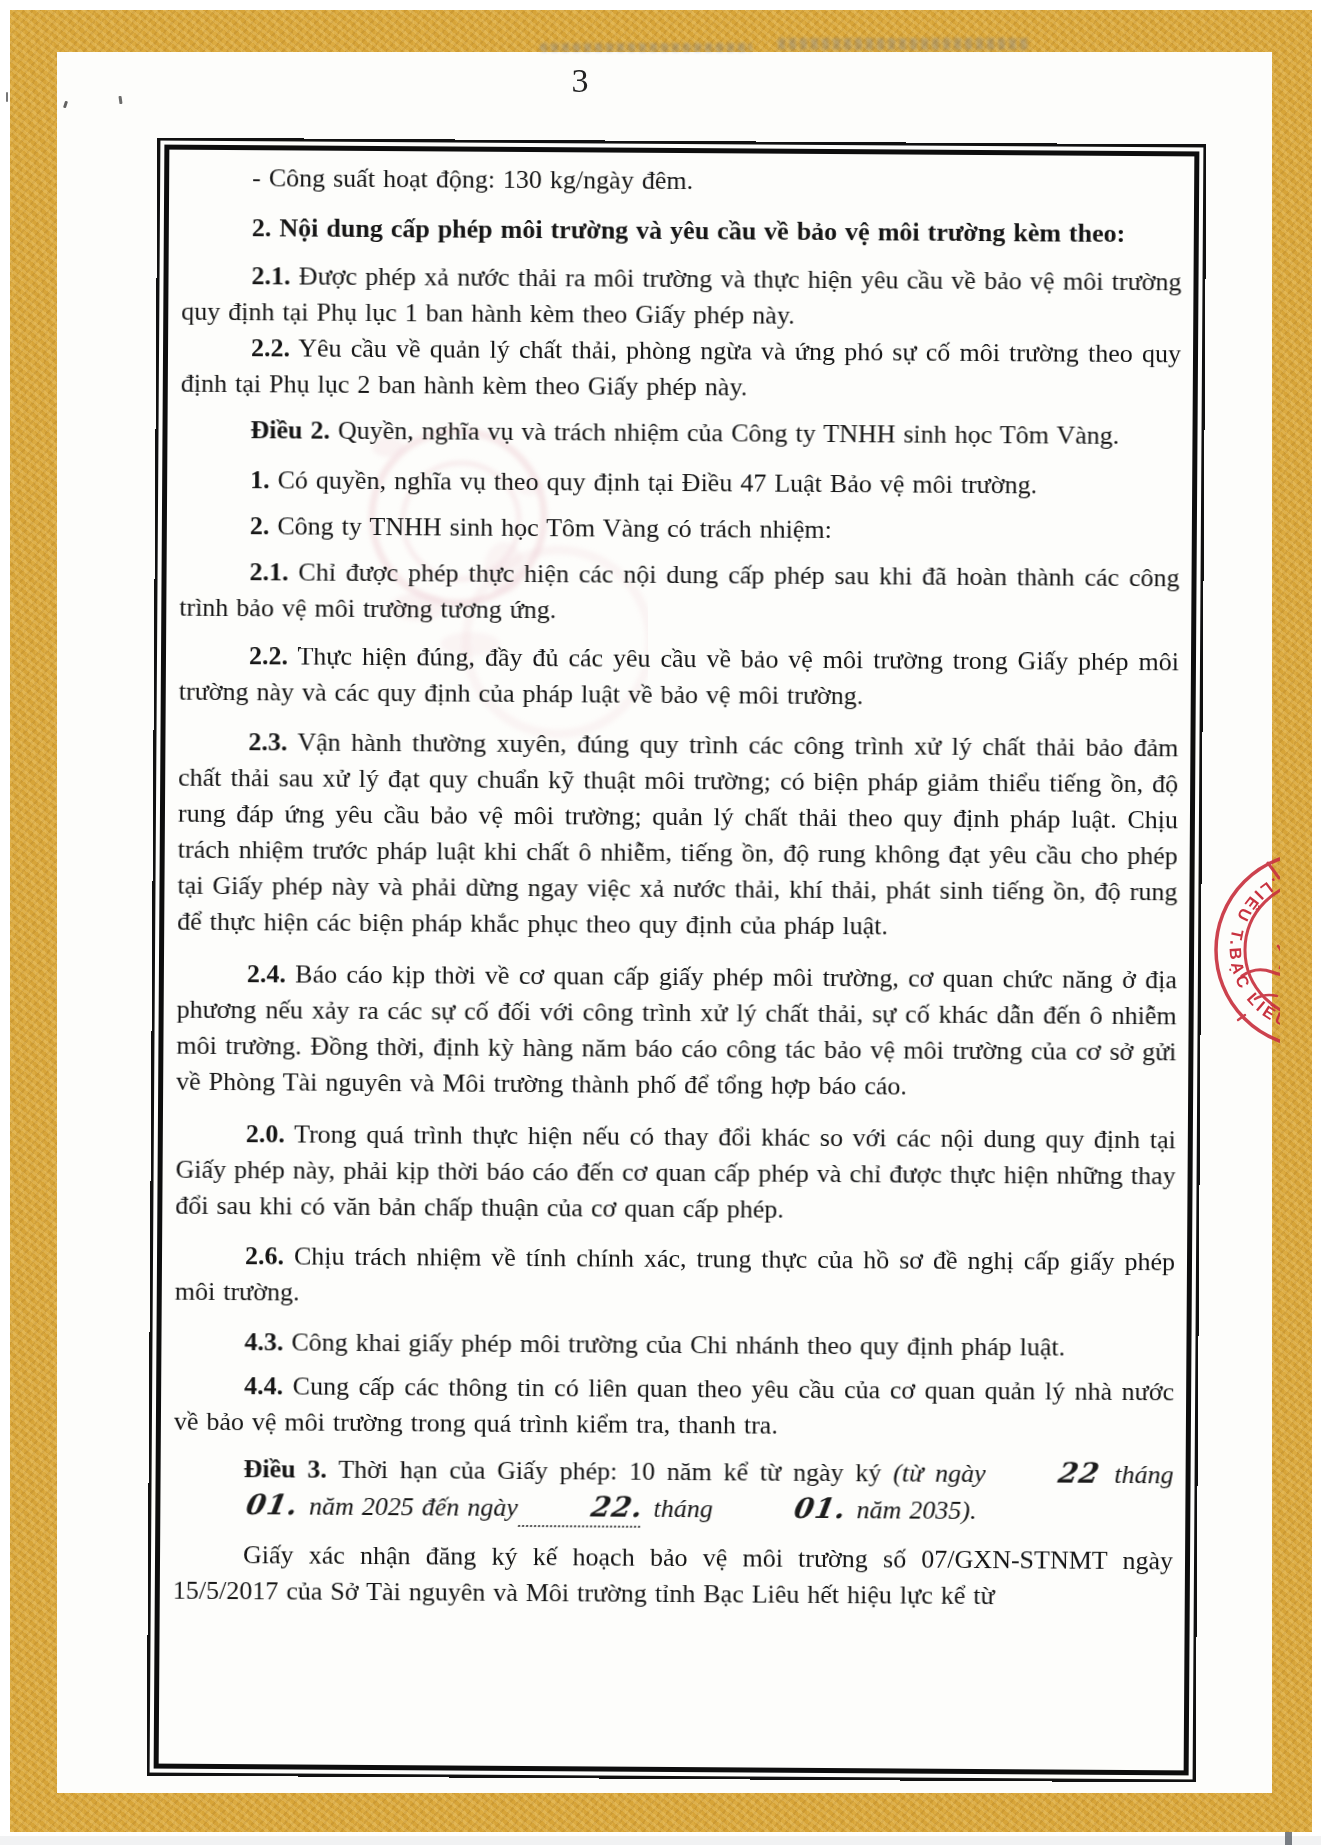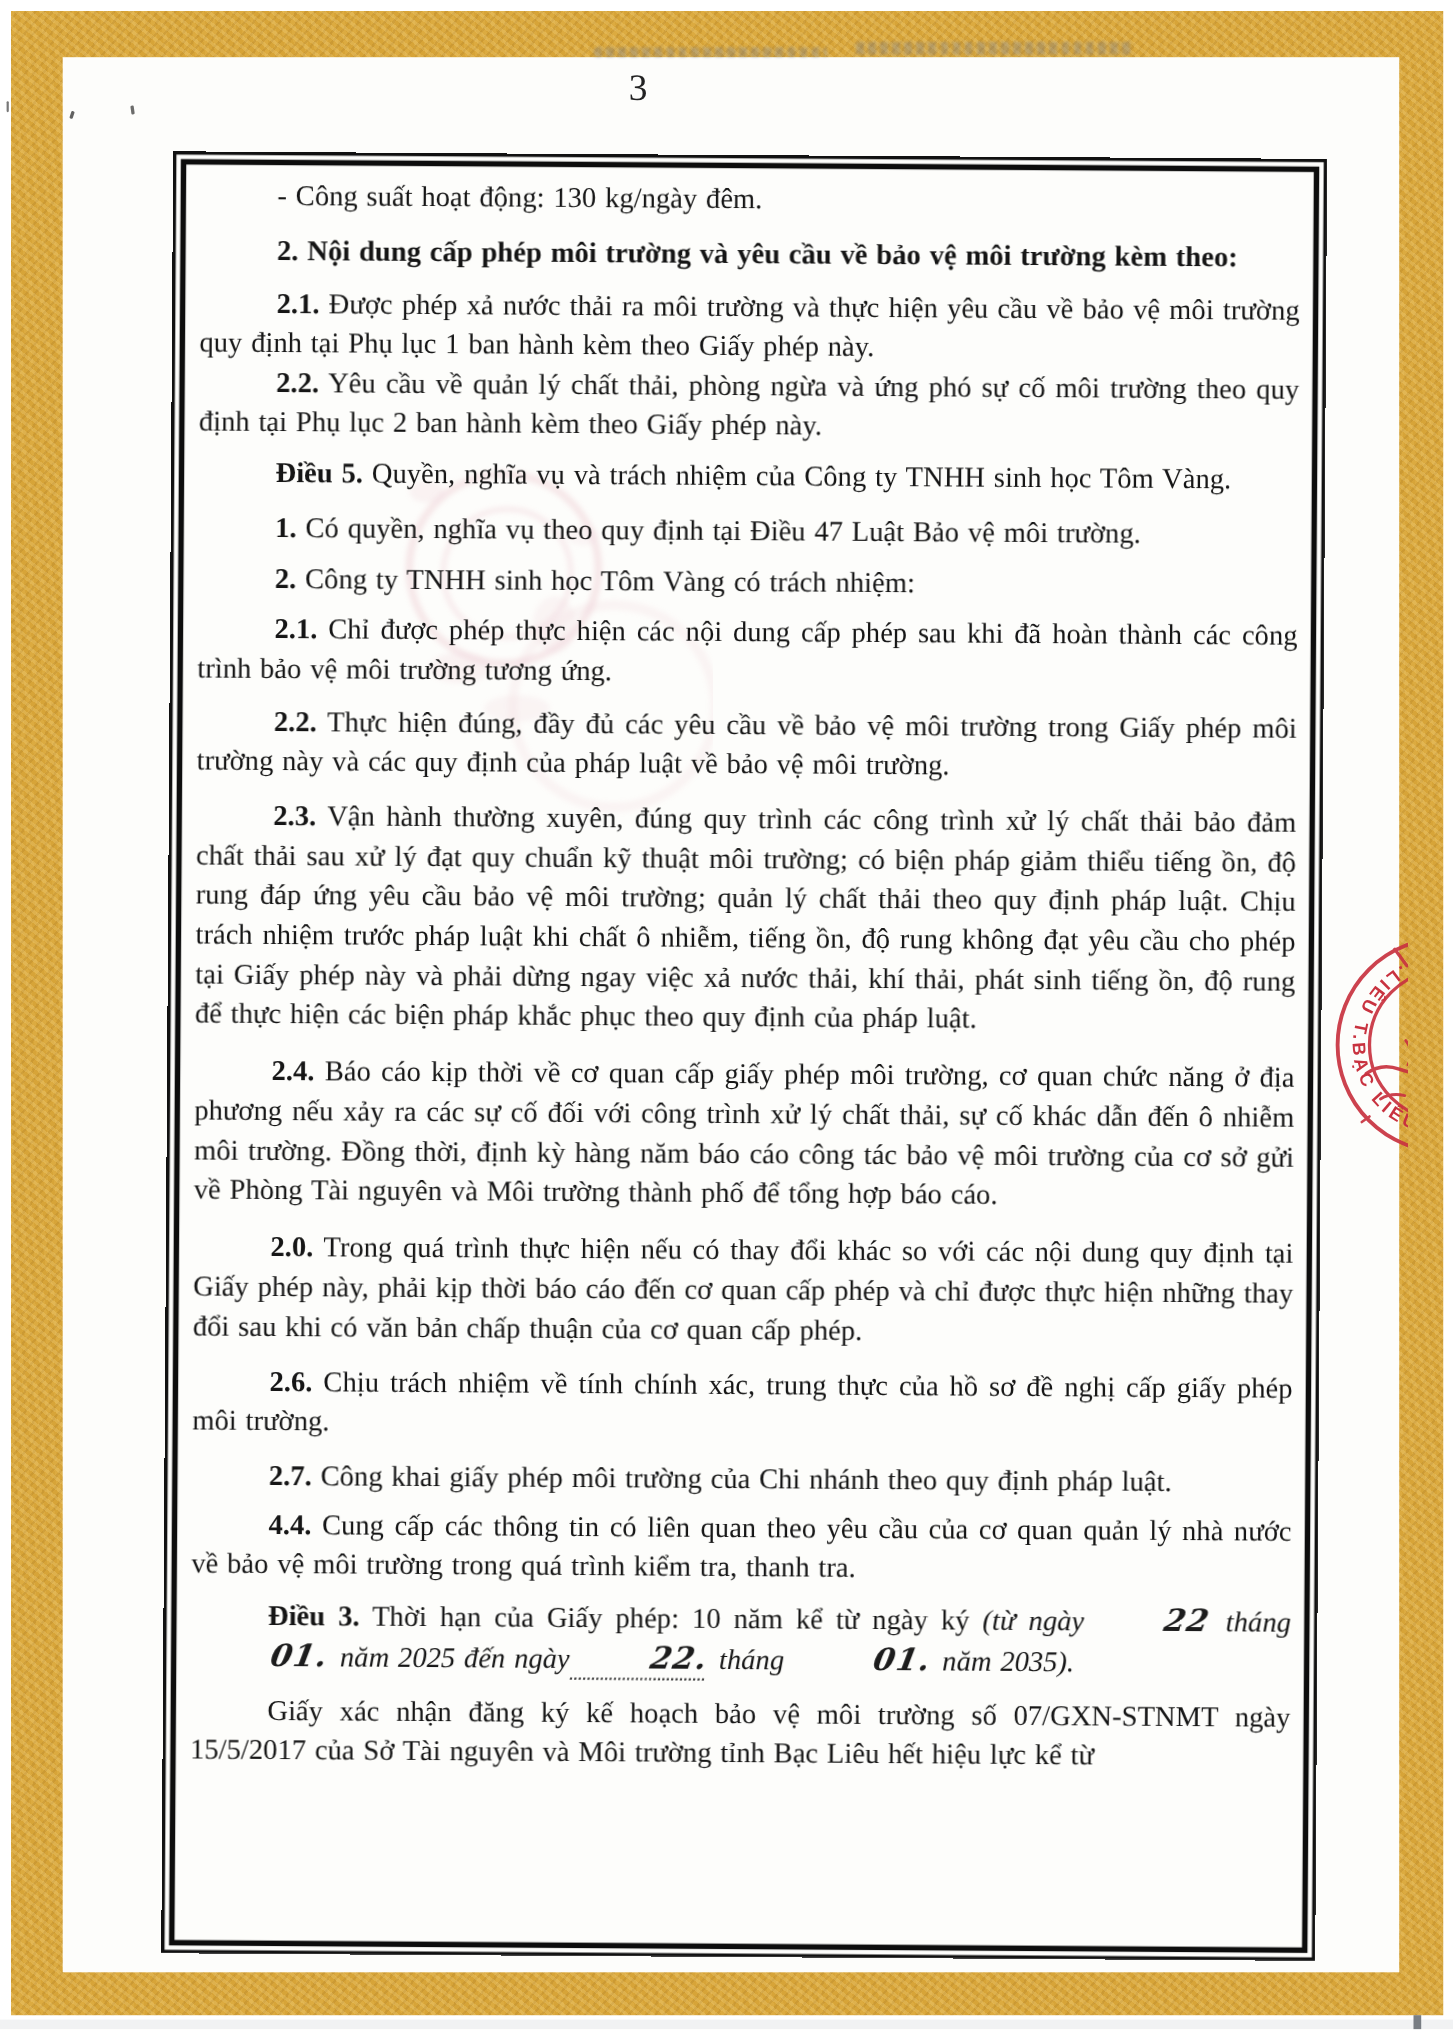--- a/index.html
+++ b/index.html
@@ -121,30 +121,30 @@
     </svg>
   </div>
 
   <div class="docbox">
     <div class="docbox-in">
       <div id="doc-content">
           <p class="para" style="margin-top: 0px;"><span>- Công suất hoạt động: 130 kg/ngày đêm.</span></p>
           <p class="para" style="margin-top: 14px;"><span class="b">2. Nội dung cấp phép môi trường và yêu cầu về bảo vệ môi trường kèm theo:</span></p>
           <p class="para" style="margin-top: 12px;"><span class="b">2.1.</span><span> Được phép xả nước thải ra môi trường và thực hiện yêu cầu về bảo vệ môi trường quy định tại Phụ lục 1 ban hành kèm theo Giấy phép này.</span></p>
           <p class="para" style="margin-top: 0px;"><span class="b">2.2.</span><span> Yêu cầu về quản lý chất thải, phòng ngừa và ứng phó sự cố môi trường theo quy định tại Phụ lục 2 ban hành kèm theo Giấy phép này.</span></p>
-          <p class="para" style="margin-top: 10px;"><span class="b">Điều 5.</span><span> Quyền, nghĩa vụ và trách nhiệm của Công ty TNHH sinh học Tôm Vàng.</span></p>
+          <p class="para" style="margin-top: 10px;"><span class="b">Điều 2.</span><span> Quyền, nghĩa vụ và trách nhiệm của Công ty TNHH sinh học Tôm Vàng.</span></p>
           <p class="para" style="margin-top: 14px;"><span class="b">1.</span><span> Có quyền, nghĩa vụ theo quy định tại Điều 47 Luật Bảo vệ môi trường.</span></p>
           <p class="para" style="margin-top: 10px;"><span class="b">2.</span><span>  Công ty TNHH sinh học Tôm Vàng có trách nhiệm:</span></p>
           <p class="para" style="margin-top: 10px;"><span class="b">2.1.</span><span> Chỉ được phép thực hiện các nội dung cấp phép sau khi đã hoàn thành các công trình bảo vệ môi trường tương ứng.</span></p>
           <p class="para" style="margin-top: 12px;"><span class="b">2.2.</span><span> Thực hiện đúng, đầy đủ các yêu cầu về bảo vệ môi trường trong Giấy phép môi trường này và các quy định của pháp luật về bảo vệ môi trường.</span></p>
           <p class="para" style="margin-top: 14px;"><span class="b">2.3.</span><span> Vận hành thường xuyên, đúng quy trình các công trình xử lý chất thải bảo đảm chất thải sau xử lý đạt quy chuẩn kỹ thuật môi trường; có biện pháp giảm thiểu tiếng ồn, độ rung đáp ứng yêu cầu bảo vệ môi trường; quản lý chất thải theo quy định pháp luật. Chịu trách nhiệm trước pháp luật khi chất ô nhiễm, tiếng ồn, độ rung không đạt yêu cầu cho phép tại Giấy phép này và phải dừng ngay việc xả nước thải, khí thải, phát sinh tiếng ồn, độ rung để thực hiện các biện pháp khắc phục theo quy định của pháp luật.</span></p>
           <p class="para" style="margin-top: 16px;"><span class="b">2.4.</span><span> Báo cáo kịp thời về cơ quan cấp giấy phép môi trường, cơ quan chức năng ở địa phương nếu xảy ra các sự cố đối với công trình xử lý chất thải, sự cố khác dẫn đến ô nhiễm môi trường. Đồng thời, định kỳ hàng năm báo cáo công tác bảo vệ môi trường của cơ sở gửi về Phòng Tài nguyên và Môi trường thành phố để tổng hợp báo cáo.</span></p>
           <p class="para" style="margin-top: 16px;"><span class="b">2.0.</span><span> Trong quá trình thực hiện nếu có thay đổi khác so với các nội dung quy định tại Giấy phép này, phải kịp thời báo cáo đến cơ quan cấp phép và chỉ được thực hiện những thay đổi sau khi có văn bản chấp thuận của cơ quan cấp phép.</span></p>
           <p class="para" style="margin-top: 14px;"><span class="b">2.6.</span><span> Chịu trách nhiệm về tính chính xác, trung thực của hồ sơ đề nghị cấp giấy phép môi trường.</span></p>
-          <p class="para" style="margin-top: 14px;"><span class="b">2.7.</span><span> Công khai giấy phép môi trường của Chi nhánh theo quy định pháp luật.</span></p>
+          <p class="para" style="margin-top: 14px;"><span class="b">4.3.</span><span> Công khai giấy phép môi trường của Chi nhánh theo quy định pháp luật.</span></p>
           <p class="para" style="margin-top: 8px;"><span class="b">4.4.</span><span> Cung cấp các thông tin có liên quan theo yêu cầu của cơ quan quản lý nhà nước về bảo vệ môi trường trong quá trình kiểm tra, thanh tra.</span></p>
           <p class="para" style="margin-top: 10px;"><span class="b">Điều 3.</span><span> Thời hạn của Giấy phép: 10 năm kể từ ngày ký </span><span class="i">(từ ngày</span><span class="hw">22</span><span class="i"> tháng</span><span class="hw">01.</span><span class="i"> năm 2025 đến ngày</span><span class="hw u">22.</span><span class="i"> tháng </span><span class="hw">01.</span><span class="i"> năm 2035).</span></p>
           <p class="para" style="margin-top: 12px;"><span>Giấy xác nhận đăng ký kế hoạch bảo vệ môi trường số 07/GXN-STNMT ngày 15/5/2017 của Sở Tài nguyên và Môi trường tỉnh Bạc Liêu hết hiệu lực kể từ</span></p>
         </div>
     </div>
   </div>
 
   <div class="red-stamp">
     <svg width="100" height="244" viewBox="0 0 100 244">
       <g fill="none" style="stroke:var(--stamp-red)" stroke-linecap="round" opacity=".92">

